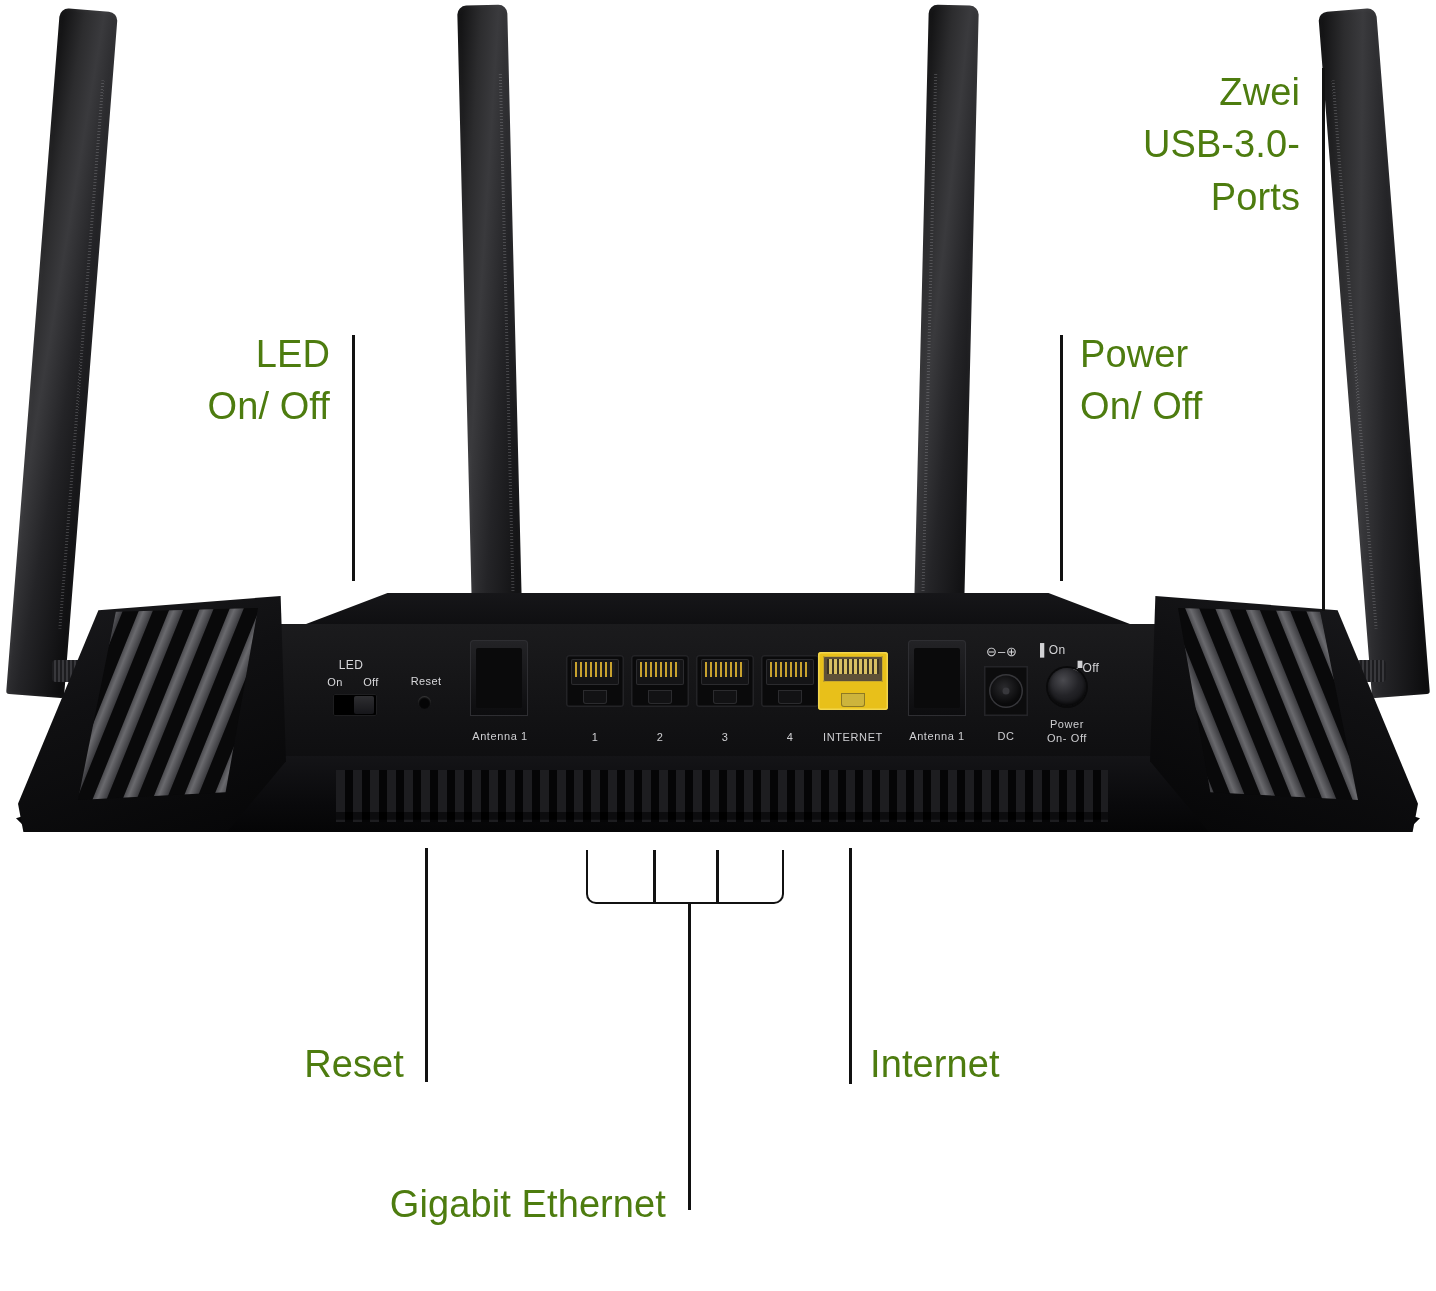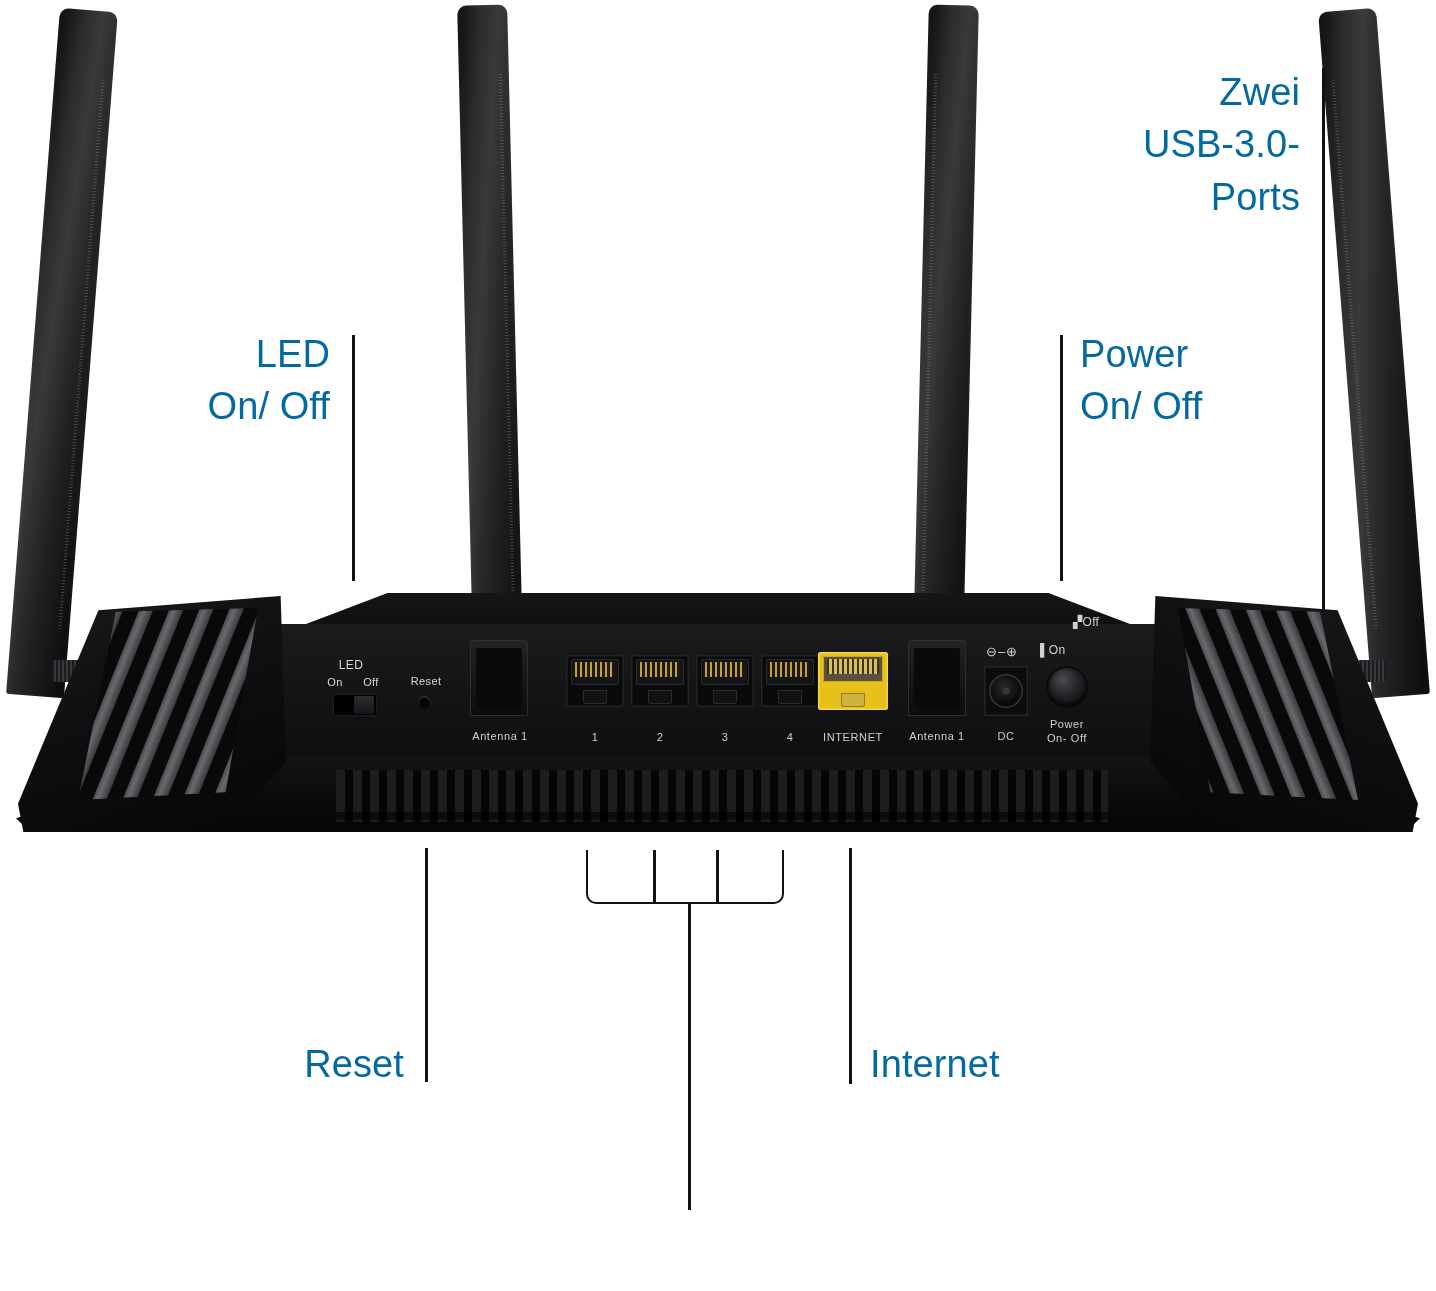--- a/index.html
+++ b/index.html
@@ -15,21 +15,21 @@
     position: relative;
     width: 1436px;
     height: 1291px;
     background: #ffffff;
     overflow: hidden;
   }
 
   
   .callout {
     position: absolute;
-    color: #0369a1;
+    color: #4d7c0f;
     font-size: 38px;
     line-height: 1.38;
     letter-spacing: 0.1px;
     white-space: pre-line;
     font-weight: 400;
   }
   .callout.ralign { text-align: right; }
   .callout.lalign { text-align: left; }
 
   .leader {
@@ -422,21 +422,21 @@
 
     <div class="dc-jack" style="left:984px; top:666px;">
       <div class="ring"></div>
       <div class="pin"></div>
     </div>
     <div class="port-label" style="left:976px; top:730px; width:60px;">DC</div>
 
     <div class="onoff-sym" style="left:1040px; top:643px;">
       <span>▌</span><span>On</span>
     </div>
-    <div class="onoff-sym" style="left:1073px; top:615px;">
+    <div class="onoff-sym" style="left:1073px; top:661px;">
       <span>▞</span><span>Off</span>
     </div>
 
     <div class="power-btn" style="left:1048px; top:668px;"></div>
     <div class="port-label" style="left:1027px; top:718px; width:80px;">Power</div>
     <div class="port-label" style="left:1027px; top:732px; width:80px;">On- Off</div>
 
   </div>
 
   <div class="leader" style="left:352px; top:335px; height:246px;"></div>
@@ -459,16 +459,17 @@
 
   <div class="callout ralign" style="left:980px; top:66px; width:320px;">Zwei
 USB-3.0-
 Ports</div>
 
   <div class="callout lalign" style="left:1080px; top:328px; width:300px;">Power
 On/ Off</div>
 
   <div class="callout ralign" style="left:150px; top:1038px; width:254px;">Reset</div>
 
+  <div class="callout ralign" style="left:250px; top:1178px; width:416px;">Gigabit Ethernet</div>
 
   <div class="callout lalign" style="left:870px; top:1038px; width:300px;">Internet</div>
 
 </div>
 
 </body></html>

